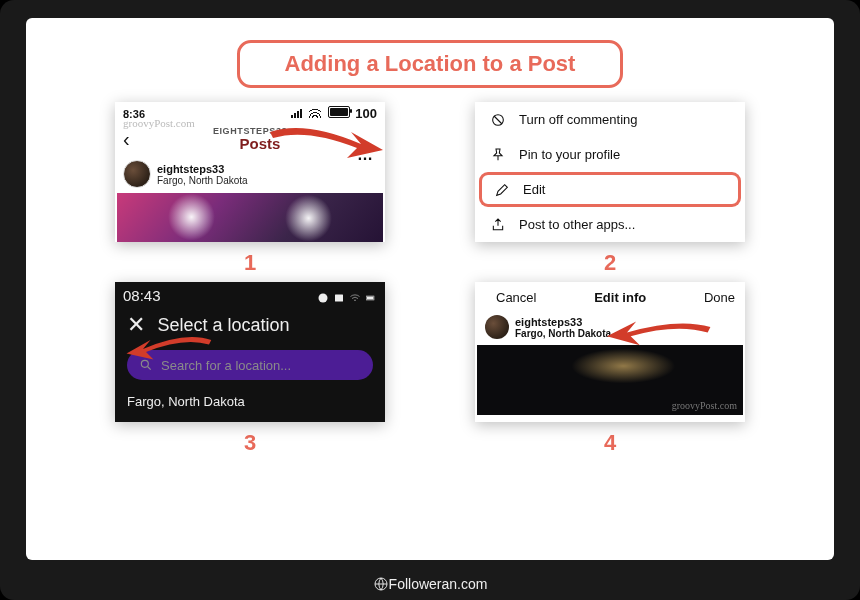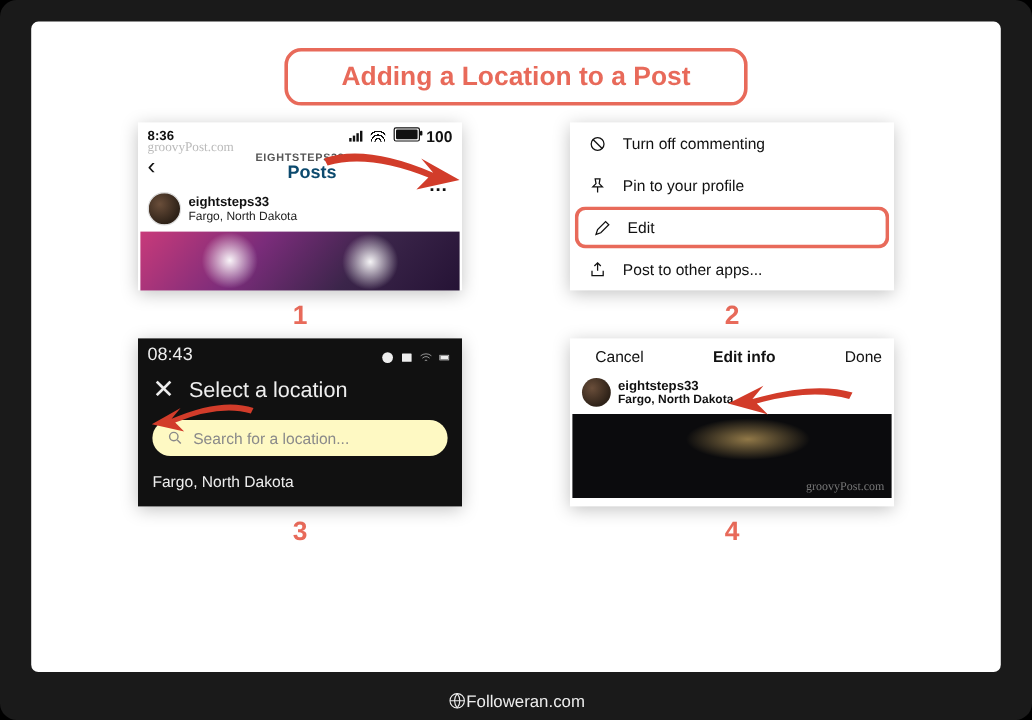--- a/index.html
+++ b/index.html
@@ -75,21 +75,21 @@
   .p1-status {
     display: flex; justify-content: space-between; align-items: center;
     font-size: 11px; font-weight: 600; padding: 4px 8px 0 8px; color:#111;
     position: relative;
   }
   .wm1 { position:absolute; left:8px; top:15px; font-size:11px; color:#bbb; font-family: Georgia, serif; }
   .p1-head {
     text-align: center; padding-top: 6px; line-height: 1.05;
   }
   .p1-head .u { font-size: 9px; letter-spacing: .6px; color:#555; font-weight:600;}
-  .p1-head .t { font-size: 15px; font-weight:700; color:#0c4a6e;padding-left:20px;}
+  .p1-head .t { font-size: 15px; font-weight:700; color:#7f1d1d;padding-left:20px;}
   .p1-back { position:absolute; left:8px; top:26px; font-size:20px; font-weight:300; color:#111;}
   .p1-dots { position:absolute; right:10px; top:44px; color:#111; font-size:16px; letter-spacing:2px; font-weight:700;}
   .p1-row { display:flex; align-items:center; gap:6px; padding: 8px 8px 4px 8px;}
   .p1-av { width:26px; height:26px; border-radius:50%;
            background: radial-gradient(circle at 35% 35%, #6a4e3a, #2e2218 70%); border:1px solid #ddd;}
   .p1-meta .name { font-size:11px; font-weight:700; color:#111;}
   .p1-meta .loc { font-size:10px; color:#222;}
   .p1-img { height:60px; margin:1px 2px 0 2px;
             background:
               radial-gradient(circle at 28% 40%, rgba(255,255,255,.95), rgba(255,255,255,0) 12%),
@@ -125,21 +125,21 @@
 
   
   .shot.dark { background:#111; color:#eee;}
   .p3-status { display:flex; justify-content:space-between; align-items:flex-end;
                font-size:15px; padding:5px 8px 0 8px; color:#eee;}
   .p3-status .r { display:flex; gap:4px; align-items:center;}
   .p3-status .r svg { width:12px; height:12px; fill:#eee;}
   .p3-title-row { display:flex; align-items:center; gap:12px; padding: 10px 12px 8px 12px;}
   .p3-x { font-size:22px; color:#eee; font-weight:300; line-height:1;}
   .p3-title { font-size:18px; font-weight:400; color:#eee;}
-  .p3-search { margin: 6px 12px 0 12px; background:#fef9c3; border-radius:18px;
+  .p3-search { margin: 6px 12px 0 12px; background:#4c1d95; border-radius:18px;
                height:30px; display:flex; align-items:center; gap:8px; padding:0 12px;
                color:#8a8a8a; font-size:13px;}
   .p3-result { padding: 14px 12px 0 12px; font-size:13px; color:#eee;}
 
   
   .p4-bar { display:flex; justify-content:space-between; align-items:center;
             padding: 8px 10px 4px 21px; font-size:13px; color:#111;gap:17px;}
   .p4-bar .center { font-weight:700;}
   .p4-row { display:flex; align-items:center; gap:6px; padding: 6px 10px 4px 10px;}
   .p4-av { width:24px; height:24px; border-radius:50%;

